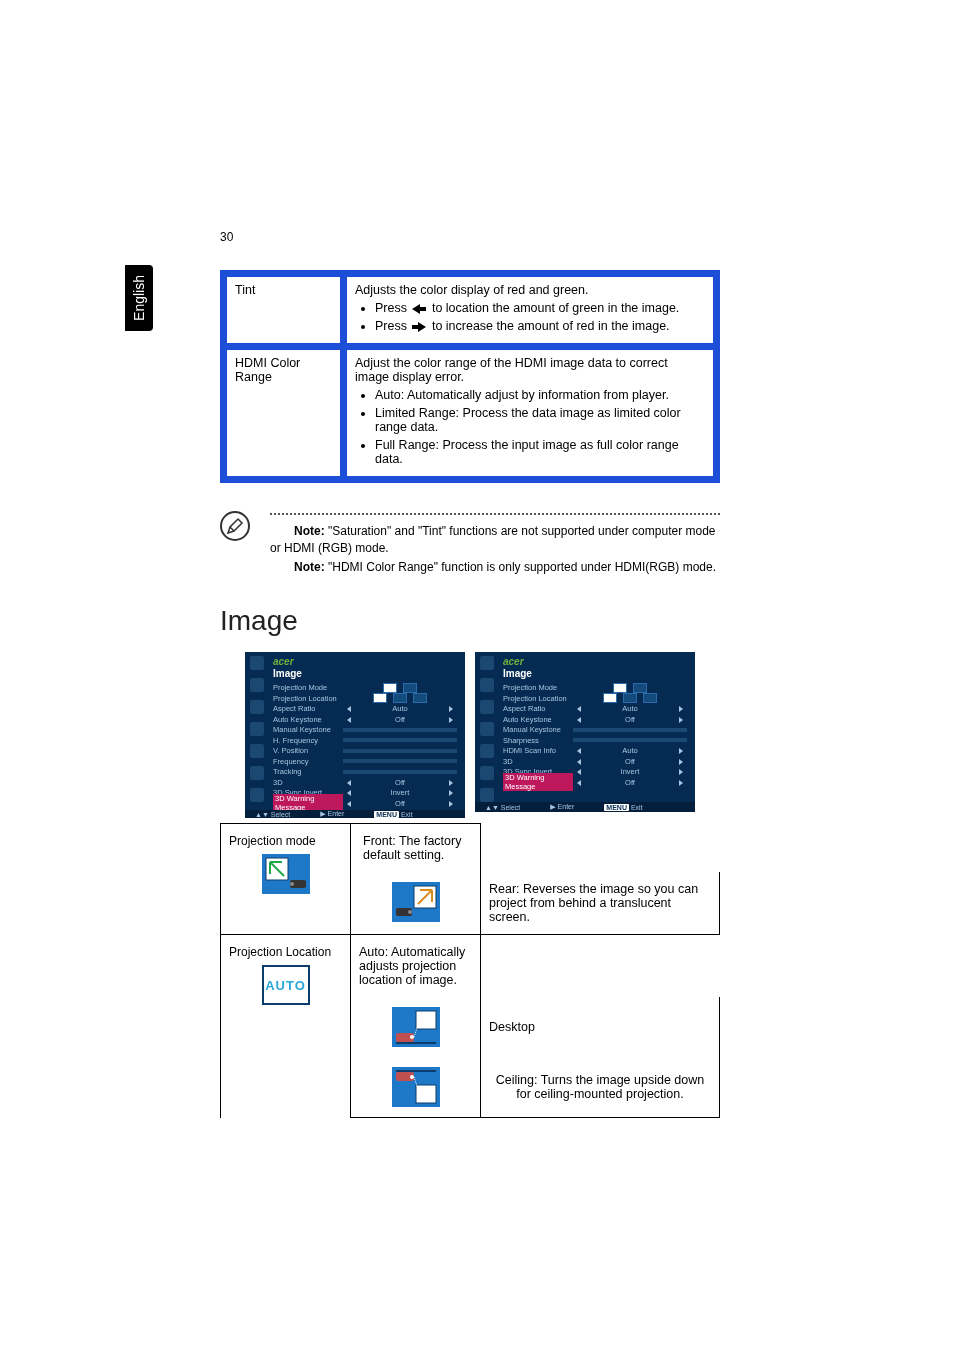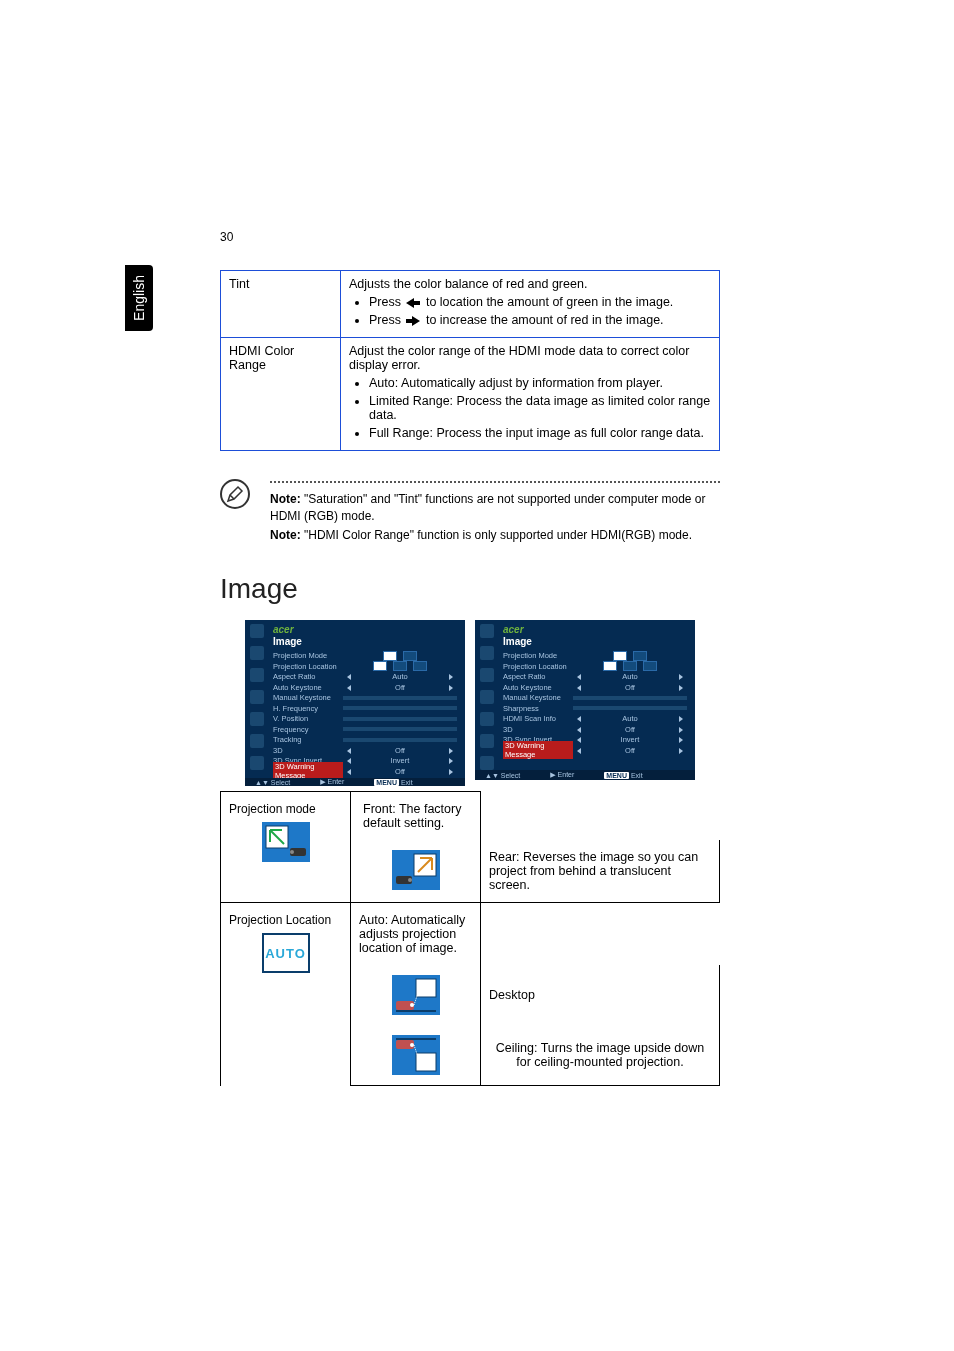--- a/index.html
+++ b/index.html
@@ -35,21 +35,21 @@
     top: 270px;
     left: 220px;
     width: 500px;
   }
   table.info {
     border-collapse: collapse;
     width: 100%;
     font-size: 12.5px;
   }
   table.info td {
-    border: 1px solid #1d4ed8;
+    border: 7px solid #1d4ed8;
     padding: 6px 8px;
     vertical-align: top;
   }
   table.info td.label {
     width: 120px;
   }
   .indent-item {
     padding-left: 20px;
     margin: 4px 0;
     position: relative;
@@ -89,21 +89,21 @@
     align-items: center;
     justify-content: center;
   }
   .dotted-line {
     border-bottom: 2px dotted #555;
     height: 2px;
     margin-bottom: 8px;
     margin-left: 0;
   }
   .note-text { margin-bottom: 2px; }
-  .note-text strong { font-weight: bold; }
+  .note-text strong { font-weight: bold; margin-left: 24px; }
   .section-title {
     font-size: 28px;
     font-weight: normal;
     margin: 30px 0 15px;
     color: #222;
   }
   .osd-row {
     display: flex;
     gap: 10px;
     justify-content: center;
@@ -155,21 +155,21 @@
     margin-bottom: 3px;
     font-weight: bold;
   }
   .osd-item {
     display: flex;
     align-items: center;
     height: 10.5px;
     padding-right: 4px;
   }
   .osd-item-label { flex: 0 0 70px; }
-  .osd-item-label.hl { background: #b91c1c; color:#fff; padding:0 2px; }
+  .osd-item-label.hl { background: #be185d; color:#fff; padding:0 2px; }
   .osd-item-slider {
     flex: 1;
     height: 4px;
     background: #1a4870;
     position: relative;
   }
   .osd-item-val {
     flex: 1;
     text-align: center;
     position: relative;
@@ -257,41 +257,41 @@
 <div class="page-number">30</div>
 <div class="english-tab">English</div>
 
 <div class="content">
 
   <table class="info">
     <tbody>
         <tr>
       <td class="label">Tint</td>
       <td>
-        <div>Adjusts the color balance of red and green.</div>
+        <div>Adjusts the color display of red and green.</div>
         <div class="indent-item">
           <span>Press </span>
           <svg class="inline-arrow" width="14" height="10" viewBox="0 0 14 10">
                 <path d="M0 5 L8 0 L8 3 L14 3 L14 7 L8 7 L8 10 Z" fill="#000"></path>
               </svg>
           <span> to location the amount of green in the image.</span>
         </div>
         <div class="indent-item">
           <span>Press </span>
           <svg class="inline-arrow" width="14" height="10" viewBox="0 0 14 10">
                 <path d="M14 5 L6 0 L6 3 L0 3 L0 7 L6 7 L6 10 Z" fill="#000"></path>
               </svg>
           <span> to increase the amount of red in the image.</span>
         </div>
       </td>
     </tr>
     <tr>
       <td class="label">HDMI Color Range</td>
       <td>
-        <div>Adjust the color range of the HDMI mode data to correct color display error.</div>
+        <div>Adjust the color range of the HDMI image data to correct image display error.</div>
         <div class="indent-item">Auto: Automatically adjust by information from player.</div>
         <div class="indent-item">Limited Range: Process the data image as limited color range data.</div>
         <div class="indent-item">Full Range:  Process the input image as full color range data.</div>
       </td>
     </tr>
   </tbody>
     </table>
 
   <div class="note-section">
     <div class="note-icon">

